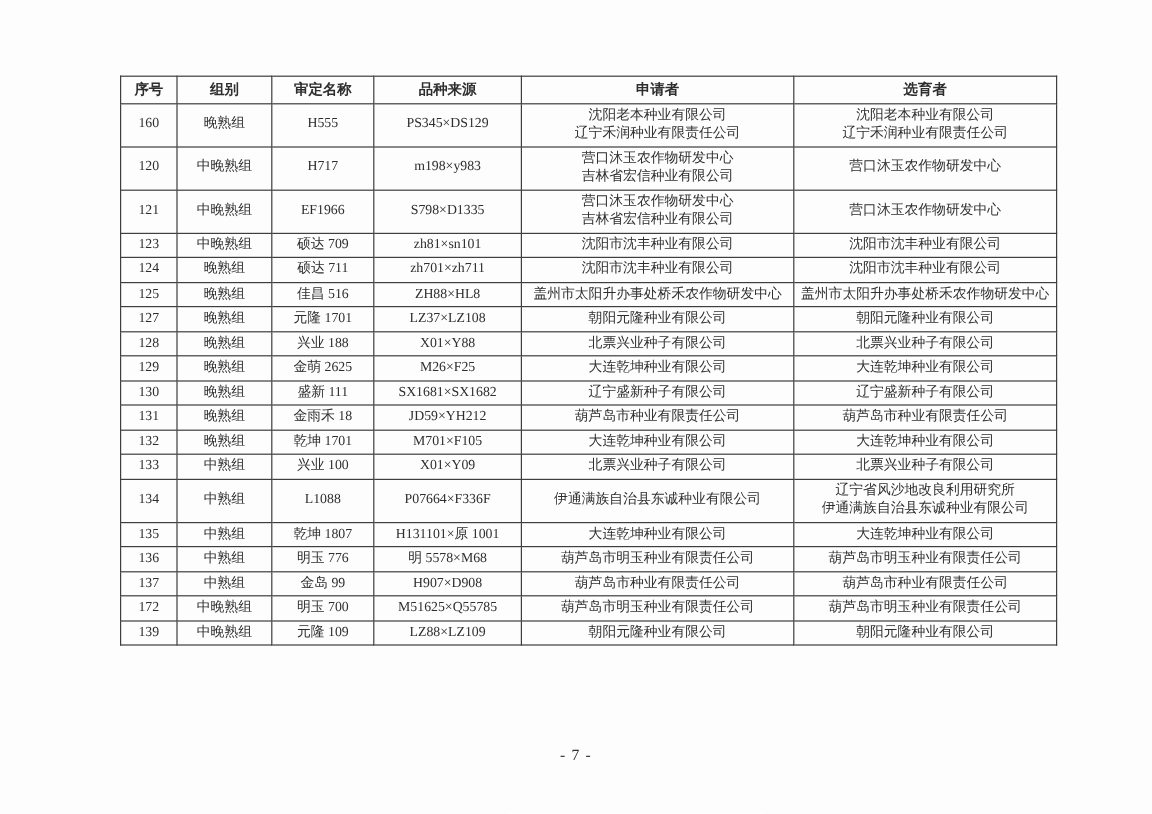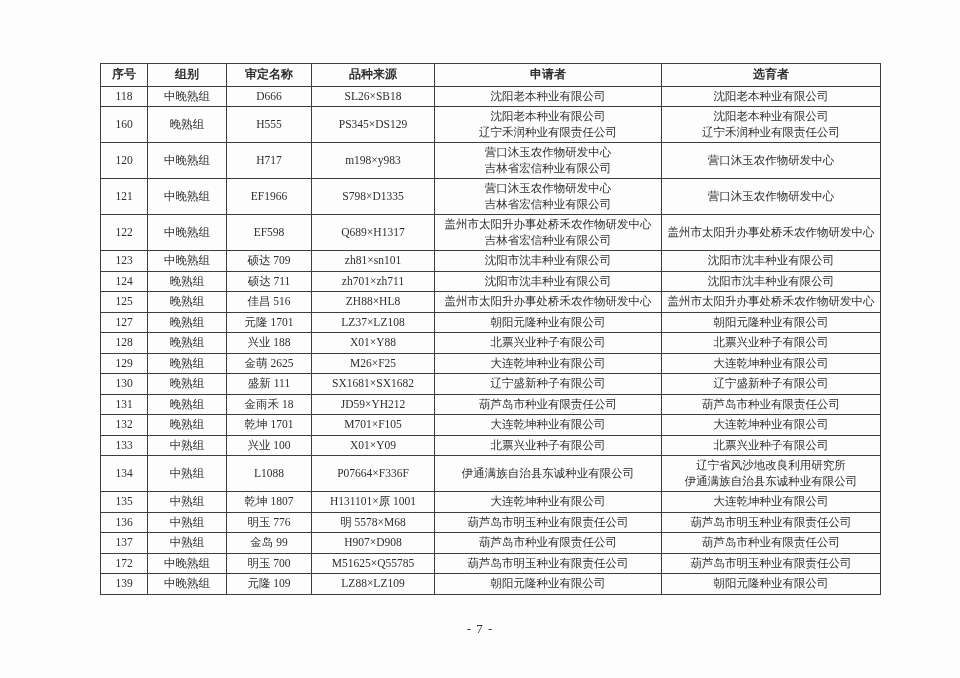--- a/index.html
+++ b/index.html
@@ -70,28 +70,20 @@
           <th class="col-0">序号</th>
           <th class="col-1">组别</th>
           <th class="col-2">审定名称</th>
           <th class="col-3">品种来源</th>
           <th class="col-4">申请者</th>
           <th class="col-5">选育者</th>
         </tr>
     </thead>
     <tbody id="table-body">
         <tr>
-          <td class="col-0">118</td>
-          <td class="col-1">中晚熟组</td>
-          <td class="col-2">D666</td>
-          <td class="col-3">SL26×SB18</td>
-          <td class="col-4">沈阳老本种业有限公司</td>
-          <td class="col-5">沈阳老本种业有限公司</td>
-        </tr>
-        <tr>
           <td class="col-0">160</td>
           <td class="col-1">晚熟组</td>
           <td class="col-2">H555</td>
           <td class="col-3">PS345×DS129</td>
           <td class="col-4">沈阳老本种业有限公司
 辽宁禾润种业有限责任公司</td>
           <td class="col-5">沈阳老本种业有限公司
 辽宁禾润种业有限责任公司</td>
         </tr>
         <tr>
@@ -106,29 +98,20 @@
         <tr>
           <td class="col-0">121</td>
           <td class="col-1">中晚熟组</td>
           <td class="col-2">EF1966</td>
           <td class="col-3">S798×D1335</td>
           <td class="col-4">营口沐玉农作物研发中心
 吉林省宏信种业有限公司</td>
           <td class="col-5">营口沐玉农作物研发中心</td>
         </tr>
         <tr>
-          <td class="col-0">122</td>
-          <td class="col-1">中晚熟组</td>
-          <td class="col-2">EF598</td>
-          <td class="col-3">Q689×H1317</td>
-          <td class="col-4">盖州市太阳升办事处桥禾农作物研发中心
-吉林省宏信种业有限公司</td>
-          <td class="col-5">盖州市太阳升办事处桥禾农作物研发中心</td>
-        </tr>
-        <tr>
           <td class="col-0">123</td>
           <td class="col-1">中晚熟组</td>
           <td class="col-2">硕达 709</td>
           <td class="col-3">zh81×sn101</td>
           <td class="col-4">沈阳市沈丰种业有限公司</td>
           <td class="col-5">沈阳市沈丰种业有限公司</td>
         </tr>
         <tr>
           <td class="col-0">124</td>
           <td class="col-1">晚熟组</td>

